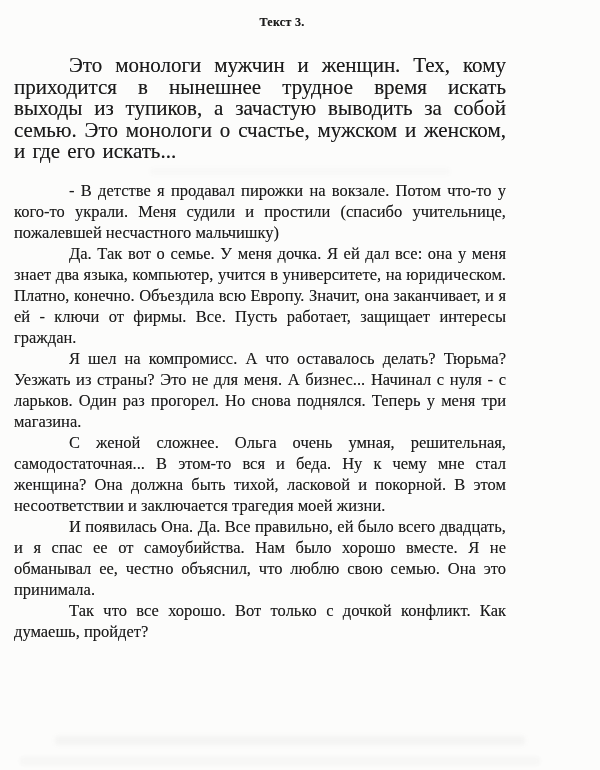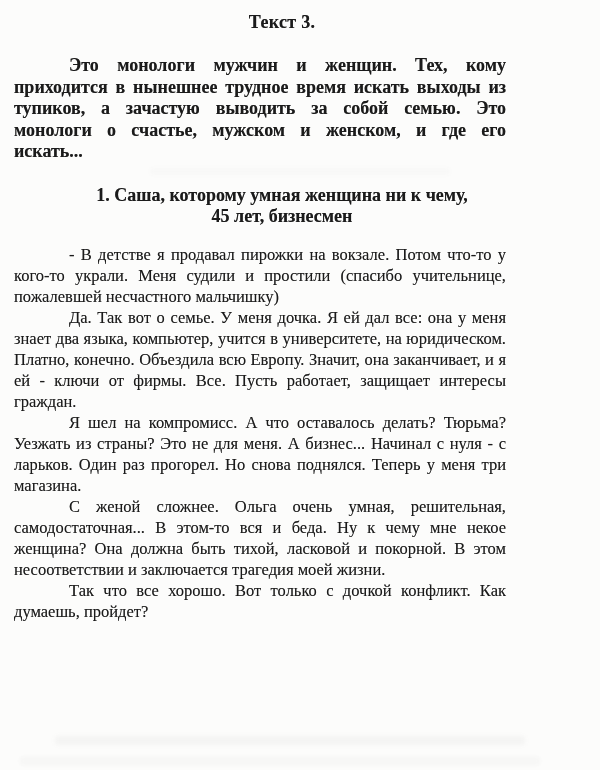--- a/index.html
+++ b/index.html
@@ -17,31 +17,31 @@
     color: #1b1b1b;
     box-sizing: border-box;
     padding-top: 12px;
   }
   
   .doc-header, .section-heading {
     margin-left: 16px;
     width: 532px;
     text-align: center;
     font-weight: bold;
-    font-size: 18px;
+    font-size: 12px;
     line-height: 21px;
     text-shadow: 0 0 0.6px rgba(25,25,25,0.55);
   }
   .doc-header .pretitle { letter-spacing: 0.3px; }
   .doc-header .main-title { letter-spacing: 0.5px; }
   .intro {
     margin: 22px 0 0 14px;
     width: 492px;
-    font-weight: bold;
-    font-size: 18px;
+    font-weight: normal;
+    font-size: 21px;
     line-height: 21.5px;
     text-align: justify;
     text-indent: 55px;
     word-spacing: 2px;
     text-shadow: 0 0 0.6px rgba(25,25,25,0.5);
   }
   .section-heading { margin-top: 22px; }
   .body-text {
     margin: 17px 0 0 14px;
     width: 492px;
@@ -70,30 +70,27 @@
 <body>
 
 <div class="page">
 
   <div class="doc-header">
     <div class="pretitle">Текст 3.</div>
   </div>
 
   <p class="intro">Это монологи мужчин и женщин. Тех, кому приходится в нынешнее трудное время искать выходы из тупиков, а зачастую выводить за собой семью. Это монологи о счастье, мужском и женском, и где его искать...</p>
 
-  <div class="section-heading">
-    <div>1. Саша, которому умная женщина ни к чему,</div>
-    <div>45 лет, бизнесмен</div>
-  </div>
 
   <div class="body-text">
     <p class="para">- В детстве я продавал пирожки на вокзале. Потом что-то у кого-то украли. Меня судили и простили (спасибо учительнице, пожалевшей несчастного мальчишку)</p>
     <p class="para">Да. Так вот о семье. У меня дочка. Я ей дал все: она у меня знает два языка, компьютер, учится в университете, на юридическом. Платно, конечно. Объездила всю Европу. Значит, она заканчивает, и я ей - ключи от фирмы. Все. Пусть работает, защищает интересы граждан.</p>
     <p class="para">Я шел на компромисс. А что оставалось делать? Тюрьма? Уезжать из страны? Это не для меня. А бизнес... Начинал с нуля - с ларьков. Один раз прогорел. Но снова поднялся. Теперь у меня три магазина.</p>
-    <p class="para">С женой сложнее. Ольга очень умная, решительная, самодостаточная... В этом-то вся и беда. Ну к чему мне некое женщина? Она должна быть тихой, ласковой и покорной. В этом несоответствии и заключается трагедия моей жизни.</p>
+    <p class="para">С женой сложнее. Ольга очень умная, решительная, самодостаточная... В этом-то вся и беда. Ну к чему мне стал женщина? Она должна быть тихой, ласковой и покорной. В этом несоответствии и заключается трагедия моей жизни.</p>
+    <p class="para">И появилась Она. Да. Все правильно, ей было всего двадцать, и я спас ее от самоубийства. Нам было хорошо вместе. Я не обманывал ее, честно объяснил, что люблю свою семью. Она это принимала.</p>
     <p class="para">Так что все хорошо. Вот только с дочкой конфликт. Как думаешь, пройдет?</p>
   </div>
 
   <div class="scan-noise noise-1"></div>
   <div class="scan-noise noise-2"></div>
   <div class="scan-noise noise-3"></div>
 
 </div>
 
 </body></html>

